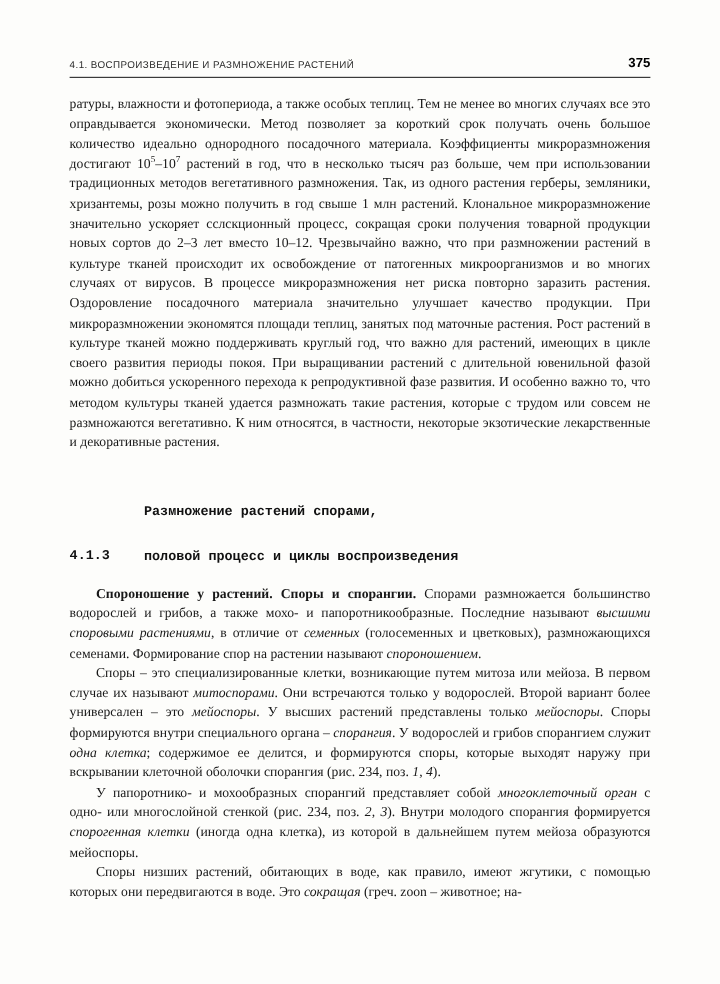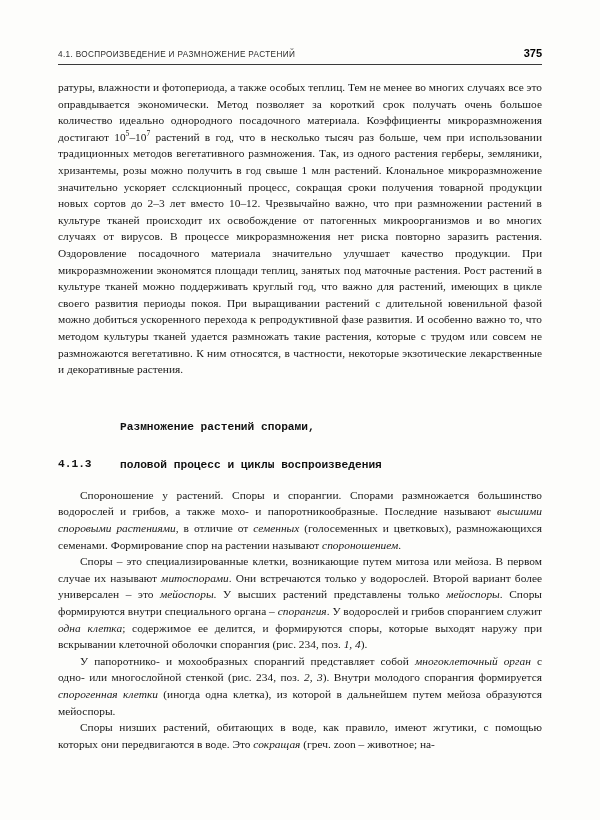--- a/index.html
+++ b/index.html
@@ -74,21 +74,21 @@
     flex: none;
   }
   .section-title {
     line-height: 14.6px;
   }
   .section-title span {
     display: block;
     margin-top: 24px;
   }
   i { font-style: italic; }
-  b { font-weight: normal; }
+  b { font-weight: bold; }
   sup { font-size: 7.6px; vertical-align: super; line-height: 0; }
 </style>
 </head>
 <body>
 
 <div class="page">
 
   <div class="header">
     <div class="header-title">4.1. ВОСПРОИЗВЕДЕНИЕ И РАЗМНОЖЕНИЕ РАСТЕНИЙ</div>
     <div class="header-page">375</div>

